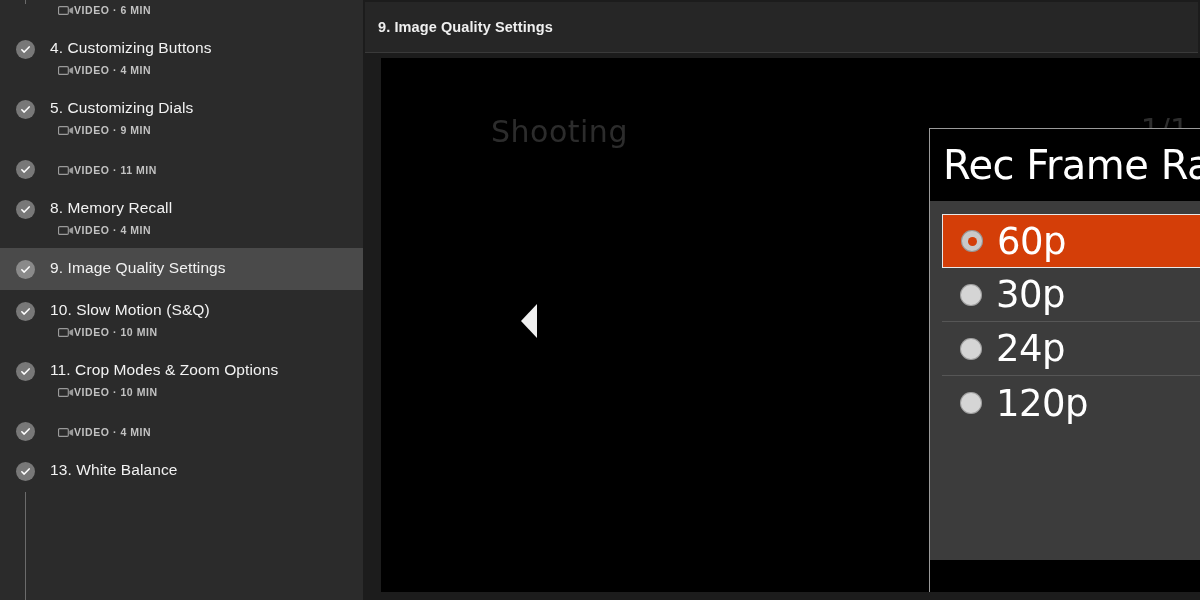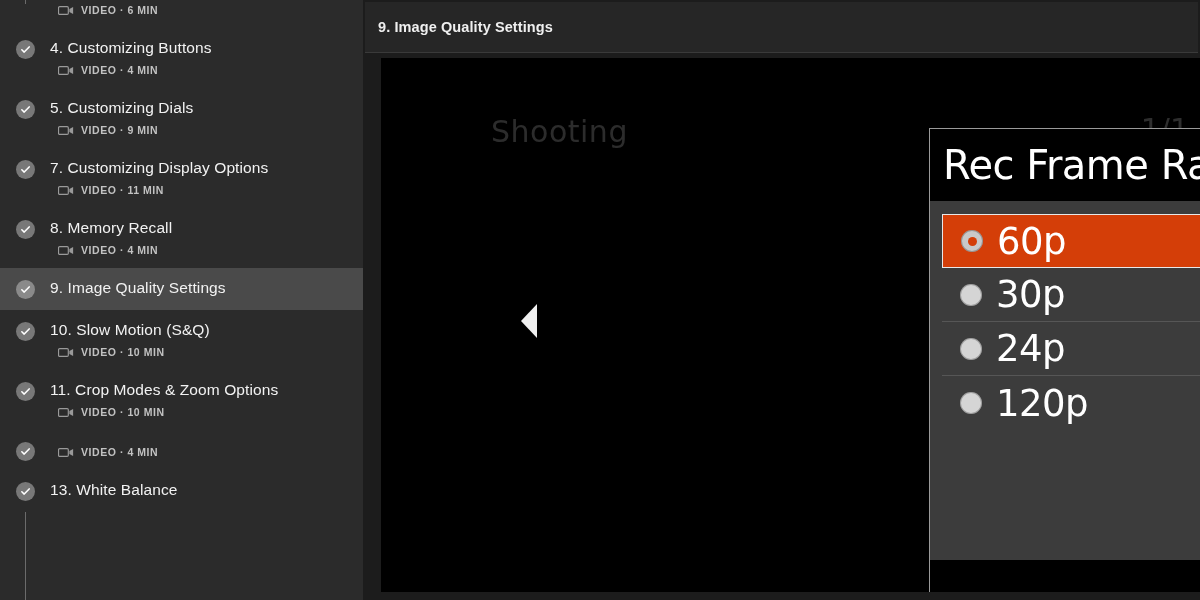--- a/index.html
+++ b/index.html
@@ -39,21 +39,21 @@
   .lesson.active .bullet { background: #8a8a8a; }
   .bullet svg { display: block; }
   .lesson .title {
     font-size: 15.5px; font-weight: 400; color: #f2f2f2;
     letter-spacing: .1px; line-height: 20px;
   }
   .lesson .meta {
     margin-top: 6px; margin-left: 8px;
     font-size: 10.5px; font-weight: 700; color: #c2c2c2;
     letter-spacing: .55px;
-    display: flex; align-items: center; gap: 7px;
+    display: flex; align-items: center; gap: 0;
   }
   .meta .vid-icon { display: block; }
 
   
   .lesson.partial { padding-top: 0; }
   .lesson.partial .meta { margin-top: 4px; }
 
   
   .main {
     position: relative;
@@ -234,21 +234,20 @@
             </svg>
             <span>VIDEO · 9 MIN</span>
           </div>
         </div>
         <div class="lesson">
           <span class="bullet">
             <svg width="11" height="11" viewBox="0 0 12 12">
               <path d="M2 6.3 L4.6 8.8 L10 3.2" stroke="#ffffff" stroke-width="1.7" fill="none" stroke-linecap="round" stroke-linejoin="round"></path>
             </svg>
           </span>
-          <div class="title">7. Customizing Display Options</div>
           <div class="meta">
             <svg class="vid-icon" width="16" height="11" viewBox="0 0 18 12">
               <rect x="0.6" y="1.6" width="11" height="8.8" rx="1.3" fill="none" stroke="#9a9a9a" stroke-width="1.3"></rect>
               <path d="M12.8 4.4 L17 2.2 V9.8 L12.8 7.6 Z" fill="#9a9a9a"></path>
             </svg>
             <span>VIDEO · 11 MIN</span>
           </div>
         </div>
         <div class="lesson">
           <span class="bullet">

